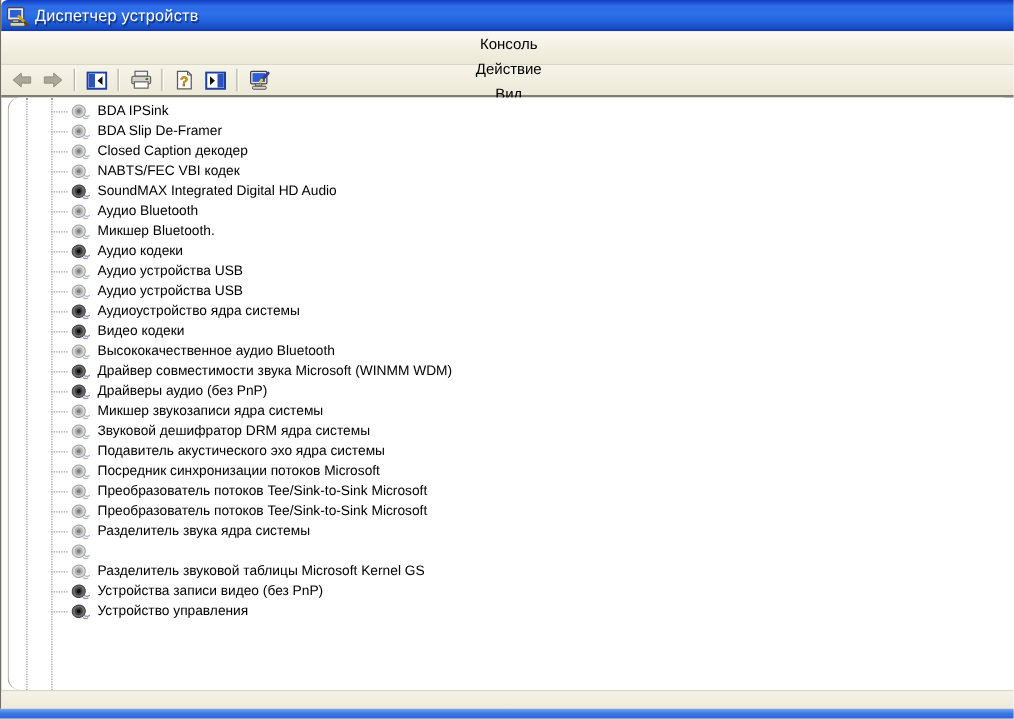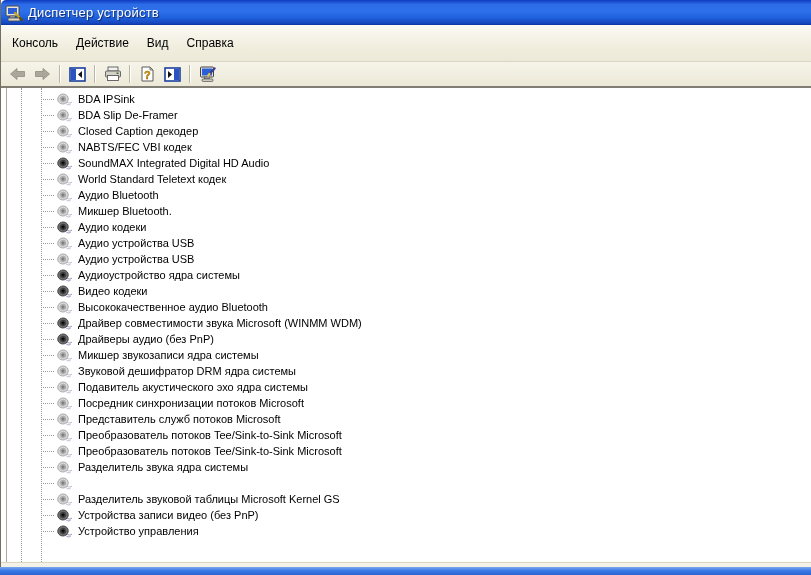--- a/index.html
+++ b/index.html
@@ -14,37 +14,37 @@
 
   
   .titlebar { height:25px; width:100%;
     background:linear-gradient(180deg,#0f3bc2 0%,#2c6ce6 18%,#2e70ea 45%,#2061dd 70%,#1748c0 92%,#0e35a0 100%);
     border-top-left-radius:5px; display:flex; align-items:center; padding-left:4px; }
   .titlebar .win-icon { width:18px; height:18px; margin-right:5px; flex:0 0 auto; }
   .titlebar .title-text { color:#ffffff; font-weight:normal; font-size:13px;
     text-shadow:1px 1px 1px rgba(0,0,30,.6); letter-spacing:.2px; }
 
   
-  .menubar { height:37px; background:linear-gradient(180deg,#fbfaf4,#f1eedf 60%,#ece9d8);
+  .menubar { height:27px; background:linear-gradient(180deg,#fbfaf4,#f1eedf 60%,#ece9d8);
     display:flex; align-items:center; padding-left:2px;
-    border-bottom:1px solid #d9d6c4; }
+    border-bottom:1px solid #d9d6c4;flex-direction:column; }
   .menu-item { font-size:12px; color:#000; padding:3px 9px; cursor:default; }
 
   
   .toolbar { height:26px; background:linear-gradient(180deg,#f6f4e9,#ece9d8);
     display:flex; align-items:center; padding-left:4px;
     border-bottom:2px solid #7f7d74; }
   .tb-btn { width:23px; height:22px; display:flex; align-items:center; justify-content:center;
     border:1px solid transparent; margin:0 1px; background:transparent; }
   .tb-sep { width:2px; height:18px; margin:0 4px;
     border-left:1px solid #b9b6a6; border-right:1px solid #ffffff; }
 
   
   .content { position:relative; height:474px; background:#ffffff; overflow:hidden;
-    border-left:1px solid #aca899; margin-left:5px; }
+    border-left:1px solid #aca899; margin-left:5px;border-radius:10px; }
   .guide { position:absolute; top:0; bottom:0; width:0; border-left:1px dotted #9a9a9a; }
   .guide-root   { left:14px; }
   .guide-branch { left:34px; }
   .rows { position:relative; padding-top:3px; }
   .tree-row { position:relative; height:16px; display:flex; align-items:center;
     padding-left:49px; white-space:nowrap; cursor:default; }
   .tree-row .connector { position:absolute; left:34px; top:8px; width:13px; height:0;
     border-top:1px dotted #9a9a9a; }
   .dev-icon { width:16px; height:15px; margin-right:6px; flex:0 0 auto; }
   .tree-label { font-size:11px; color:#000000; }
@@ -219,33 +219,20 @@
     <span class="connector"></span>
     <svg class="dev-icon" viewBox="0 0 16 15">
       <g transform="rotate(-14 7 7)">
         <ellipse class="spk-outer" cx="7" cy="7" rx="5.3" ry="5"></ellipse>
         <circle class="spk-mid" cx="7" cy="7" r="3.1"></circle>
         <circle class="spk-center" cx="7" cy="7" r="1.5"></circle>
       </g>
       <path class="spk-wave" d="M11.2 10.2 c1.6 1.1 3.1 1.1 4.4 .2"></path>
       <path class="spk-wave" d="M10.6 12.2 c1.3 .9 2.6 .9 3.7 .2"></path>
     </svg>
-    <span class="tree-label">World Standard Teletext кодек</span>
-  </div>
-          <div class="tree-row">
-    <span class="connector"></span>
-    <svg class="dev-icon" viewBox="0 0 16 15">
-      <g transform="rotate(-14 7 7)">
-        <ellipse class="spk-outer" cx="7" cy="7" rx="5.3" ry="5"></ellipse>
-        <circle class="spk-mid" cx="7" cy="7" r="3.1"></circle>
-        <circle class="spk-center" cx="7" cy="7" r="1.5"></circle>
-      </g>
-      <path class="spk-wave" d="M11.2 10.2 c1.6 1.1 3.1 1.1 4.4 .2"></path>
-      <path class="spk-wave" d="M10.6 12.2 c1.3 .9 2.6 .9 3.7 .2"></path>
-    </svg>
     <span class="tree-label">Аудио Bluetooth</span>
   </div>
           <div class="tree-row">
     <span class="connector"></span>
     <svg class="dev-icon" viewBox="0 0 16 15">
       <g transform="rotate(-14 7 7)">
         <ellipse class="spk-outer" cx="7" cy="7" rx="5.3" ry="5"></ellipse>
         <circle class="spk-mid" cx="7" cy="7" r="3.1"></circle>
         <circle class="spk-center" cx="7" cy="7" r="1.5"></circle>
       </g>
@@ -402,33 +389,20 @@
     <svg class="dev-icon" viewBox="0 0 16 15">
       <g transform="rotate(-14 7 7)">
         <ellipse class="spk-outer" cx="7" cy="7" rx="5.3" ry="5"></ellipse>
         <circle class="spk-mid" cx="7" cy="7" r="3.1"></circle>
         <circle class="spk-center" cx="7" cy="7" r="1.5"></circle>
       </g>
       <path class="spk-wave" d="M11.2 10.2 c1.6 1.1 3.1 1.1 4.4 .2"></path>
       <path class="spk-wave" d="M10.6 12.2 c1.3 .9 2.6 .9 3.7 .2"></path>
     </svg>
     <span class="tree-label">Посредник синхронизации потоков Microsoft</span>
-  </div>
-          <div class="tree-row">
-    <span class="connector"></span>
-    <svg class="dev-icon" viewBox="0 0 16 15">
-      <g transform="rotate(-14 7 7)">
-        <ellipse class="spk-outer" cx="7" cy="7" rx="5.3" ry="5"></ellipse>
-        <circle class="spk-mid" cx="7" cy="7" r="3.1"></circle>
-        <circle class="spk-center" cx="7" cy="7" r="1.5"></circle>
-      </g>
-      <path class="spk-wave" d="M11.2 10.2 c1.6 1.1 3.1 1.1 4.4 .2"></path>
-      <path class="spk-wave" d="M10.6 12.2 c1.3 .9 2.6 .9 3.7 .2"></path>
-    </svg>
-    <span class="tree-label">Представитель служб потоков Microsoft</span>
   </div>
           <div class="tree-row">
     <span class="connector"></span>
     <svg class="dev-icon" viewBox="0 0 16 15">
       <g transform="rotate(-14 7 7)">
         <ellipse class="spk-outer" cx="7" cy="7" rx="5.3" ry="5"></ellipse>
         <circle class="spk-mid" cx="7" cy="7" r="3.1"></circle>
         <circle class="spk-center" cx="7" cy="7" r="1.5"></circle>
       </g>
       <path class="spk-wave" d="M11.2 10.2 c1.6 1.1 3.1 1.1 4.4 .2"></path>

